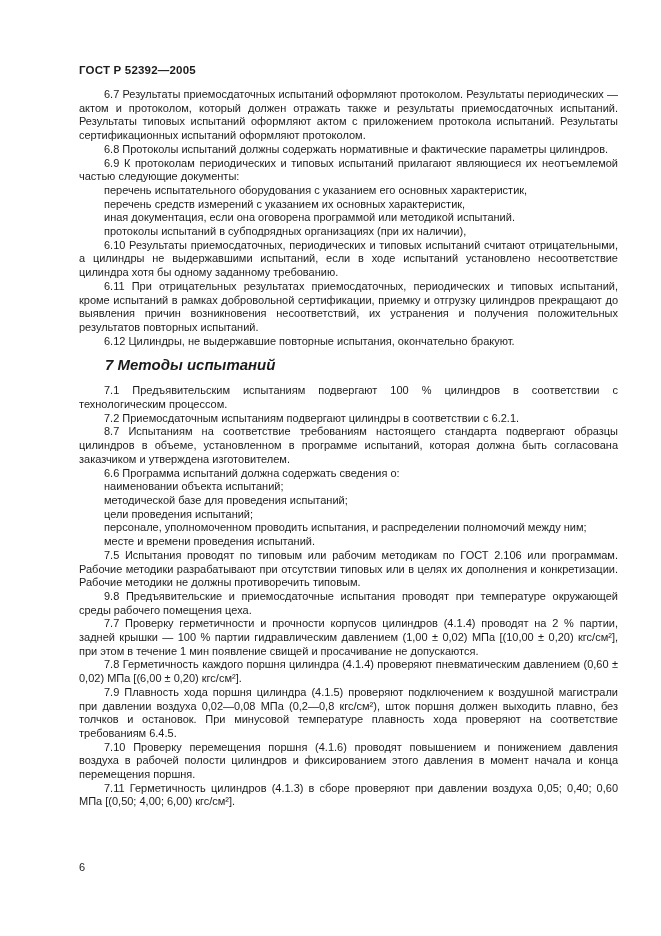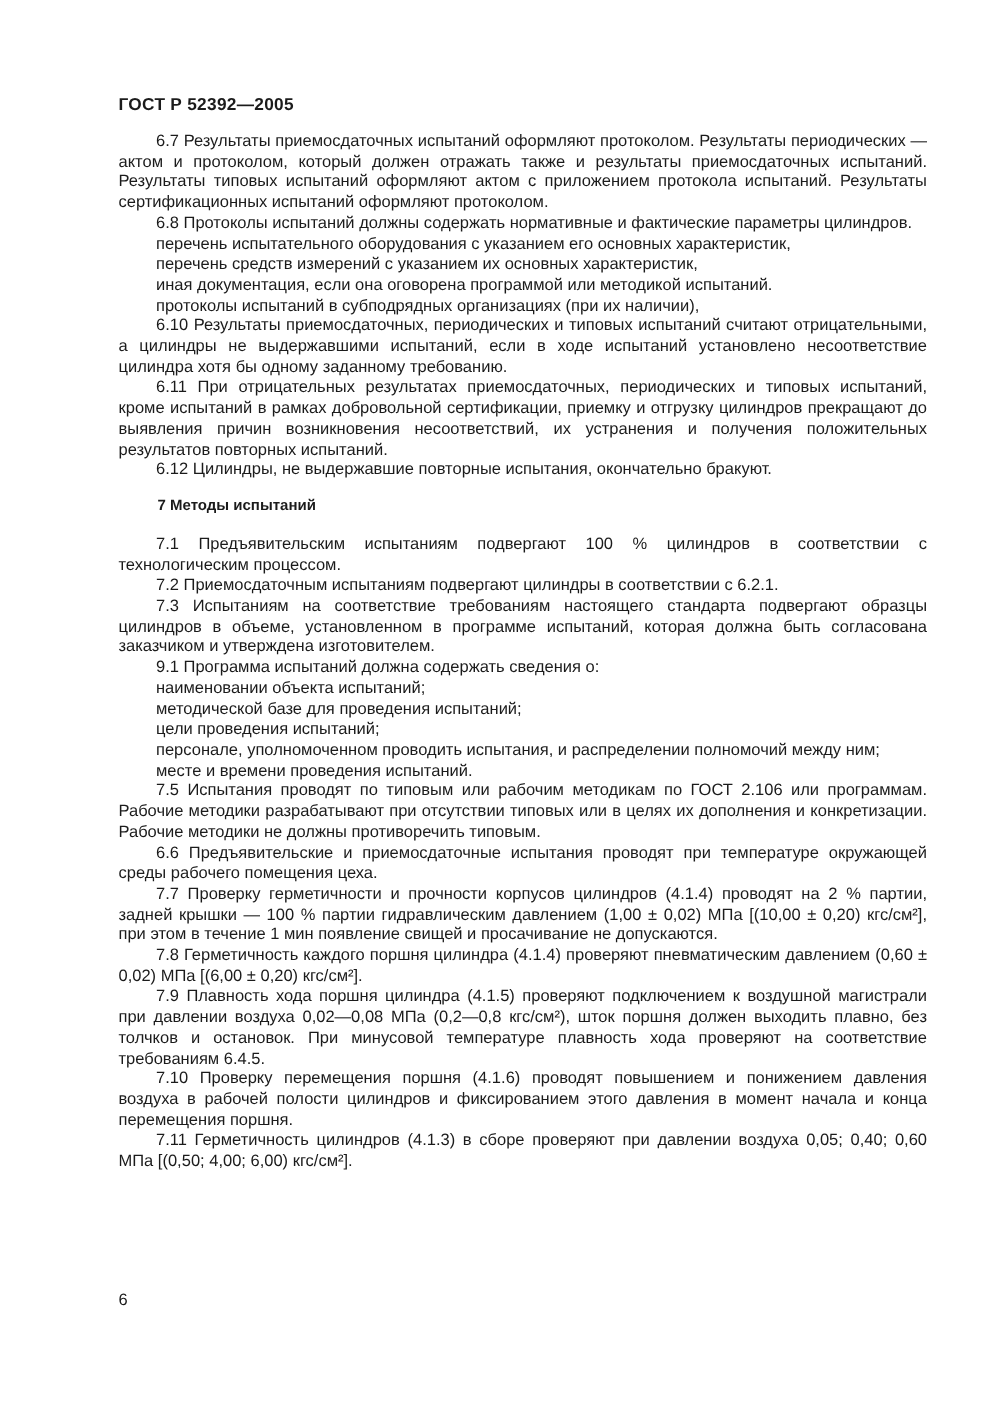--- a/index.html
+++ b/index.html
@@ -29,65 +29,67 @@
     width: 539px;
     font-size: 11px;
     line-height: 13.7px;
   }
   .para {
     margin: 0;
     text-indent: 25px;
     text-align: justify;
   }
   .section-heading {
-    font-size: 10px;
+    font-size: 15px;
     font-weight: bold;
     margin: 9px 0 11px 0;
     text-indent: 26px;
     line-height: 16px;
+    font-style: italic;
   }
   .page-number {
     position: absolute;
     left: 79px;
     top: 861px;
     font-size: 11px;
   }
 </style>
 </head>
 <body>
 
 <div class="page">
 
   <div class="doc-header">ГОСТ Р 52392—2005</div>
 
   <div class="content">
 
     <p class="para">6.7 Результаты приемосдаточных испытаний оформляют протоколом. Результаты периодических — актом и протоколом, который должен отражать также и результаты приемосдаточных испытаний. Результаты типовых испытаний оформляют актом с приложением протокола испытаний. Результаты сертификационных испытаний оформляют протоколом.</p>
     <p class="para">6.8 Протоколы испытаний должны содержать нормативные и фактические параметры цилиндров.</p>
+    <p class="para">6.9 К протоколам периодических и типовых испытаний прилагают являющиеся их неотъемлемой частью следующие документы:</p>
     <p class="para">перечень испытательного оборудования с указанием его основных характеристик,</p>
     <p class="para">перечень средств измерений с указанием их основных характеристик,</p>
     <p class="para">иная документация, если она оговорена программой или методикой испытаний.</p>
     <p class="para">протоколы испытаний в субподрядных организациях (при их наличии),</p>
     <p class="para">6.10 Результаты приемосдаточных, периодических и типовых испытаний считают отрицательными, а цилиндры не выдержавшими испытаний, если в ходе испытаний установлено несоответствие цилиндра хотя бы одному заданному требованию.</p>
     <p class="para">6.11 При отрицательных результатах приемосдаточных, периодических и типовых испытаний, кроме испытаний в рамках добровольной сертификации, приемку и отгрузку цилиндров прекращают до выявления причин возникновения несоответствий, их устранения и получения положительных результатов повторных испытаний.</p>
     <p class="para">6.12 Цилиндры, не выдержавшие повторные испытания, окончательно бракуют.</p>
 
     <h2 class="section-heading">7 Методы испытаний</h2>
 
     <p class="para">7.1 Предъявительским испытаниям подвергают 100 % цилиндров в соответствии с технологическим процессом.</p>
     <p class="para">7.2 Приемосдаточным испытаниям подвергают цилиндры в соответствии с 6.2.1.</p>
-    <p class="para">7.3 Испытаниям на соответствие требованиям настоящего стандарта подвергают образцы цилиндров в объеме, установленном в программе испытаний, которая должна быть согласована заказчиком и утверждена изготовителем.</p>
-    <p class="para">9.1 Программа испытаний должна содержать сведения о:</p>
+    <p class="para">8.7 Испытаниям на соответствие требованиям настоящего стандарта подвергают образцы цилиндров в объеме, установленном в программе испытаний, которая должна быть согласована заказчиком и утверждена изготовителем.</p>
+    <p class="para">6.6 Программа испытаний должна содержать сведения о:</p>
     <p class="para">наименовании объекта испытаний;</p>
     <p class="para">методической базе для проведения испытаний;</p>
     <p class="para">цели проведения испытаний;</p>
     <p class="para">персонале, уполномоченном проводить испытания, и распределении полномочий между ним;</p>
     <p class="para">месте и времени проведения испытаний.</p>
     <p class="para">7.5 Испытания проводят по типовым или рабочим методикам по ГОСТ 2.106 или программам. Рабочие методики разрабатывают при отсутствии типовых или в целях их дополнения и конкретизации. Рабочие методики не должны противоречить типовым.</p>
-    <p class="para">6.6 Предъявительские и приемосдаточные испытания проводят при температуре окружающей среды рабочего помещения цеха.</p>
+    <p class="para">9.8 Предъявительские и приемосдаточные испытания проводят при температуре окружающей среды рабочего помещения цеха.</p>
     <p class="para">7.7 Проверку герметичности и прочности корпусов цилиндров (4.1.4) проводят на 2 % партии, задней крышки — 100 % партии гидравлическим давлением (1,00 ± 0,02) МПа [(10,00 ± 0,20) кгс/см²], при этом в течение 1 мин появление свищей и просачивание не допускаются.</p>
     <p class="para">7.8 Герметичность каждого поршня цилиндра (4.1.4) проверяют пневматическим давлением (0,60 ± 0,02) МПа [(6,00 ± 0,20) кгс/см²].</p>
     <p class="para">7.9 Плавность хода поршня цилиндра (4.1.5) проверяют подключением к воздушной магистрали при давлении воздуха 0,02—0,08 МПа (0,2—0,8 кгс/см²), шток поршня должен выходить плавно, без толчков и остановок. При минусовой температуре плавность хода проверяют на соответствие требованиям 6.4.5.</p>
     <p class="para">7.10 Проверку перемещения поршня (4.1.6) проводят повышением и понижением давления воздуха в рабочей полости цилиндров и фиксированием этого давления в момент начала и конца перемещения поршня.</p>
     <p class="para">7.11 Герметичность цилиндров (4.1.3) в сборе проверяют при давлении воздуха 0,05; 0,40; 0,60 МПа [(0,50; 4,00; 6,00) кгс/см²].</p>
 
   </div>
 
   <div class="page-number">6</div>
 

